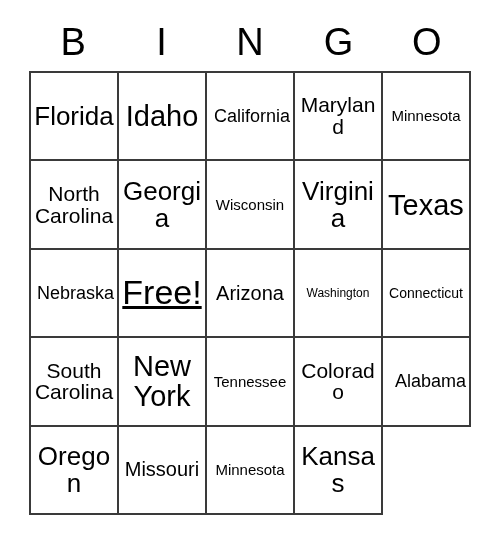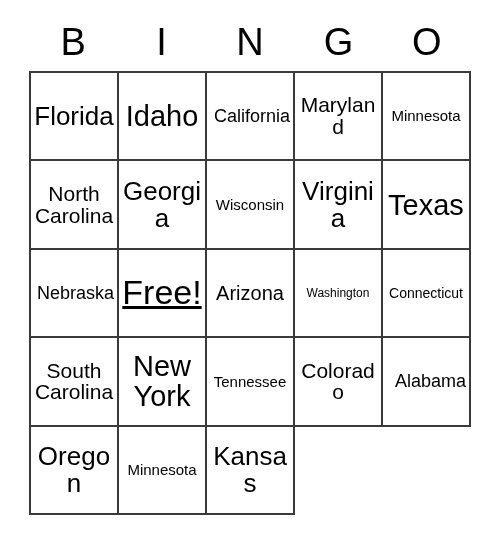--- a/index.html
+++ b/index.html
@@ -153,20 +153,23 @@
       </div>
       <div class="cell fs-l">
         <span class="cell-text">Colorado</span>
       </div>
       <div class="cell fs-m">
         <span class="cell-text">Alabama</span>
       </div>
       <div class="cell fs-2xl">
         <span class="cell-text">Oregon</span>
       </div>
+      <div class="cell fs-xl">
+        <span class="cell-text">Missouri</span>
+      </div>
       <div class="cell fs-s">
         <span class="cell-text">Minnesota</span>
       </div>
       <div class="cell fs-2xl">
         <span class="cell-text">Kansas</span>
       </div>
     </div>
 
 </div>
 

